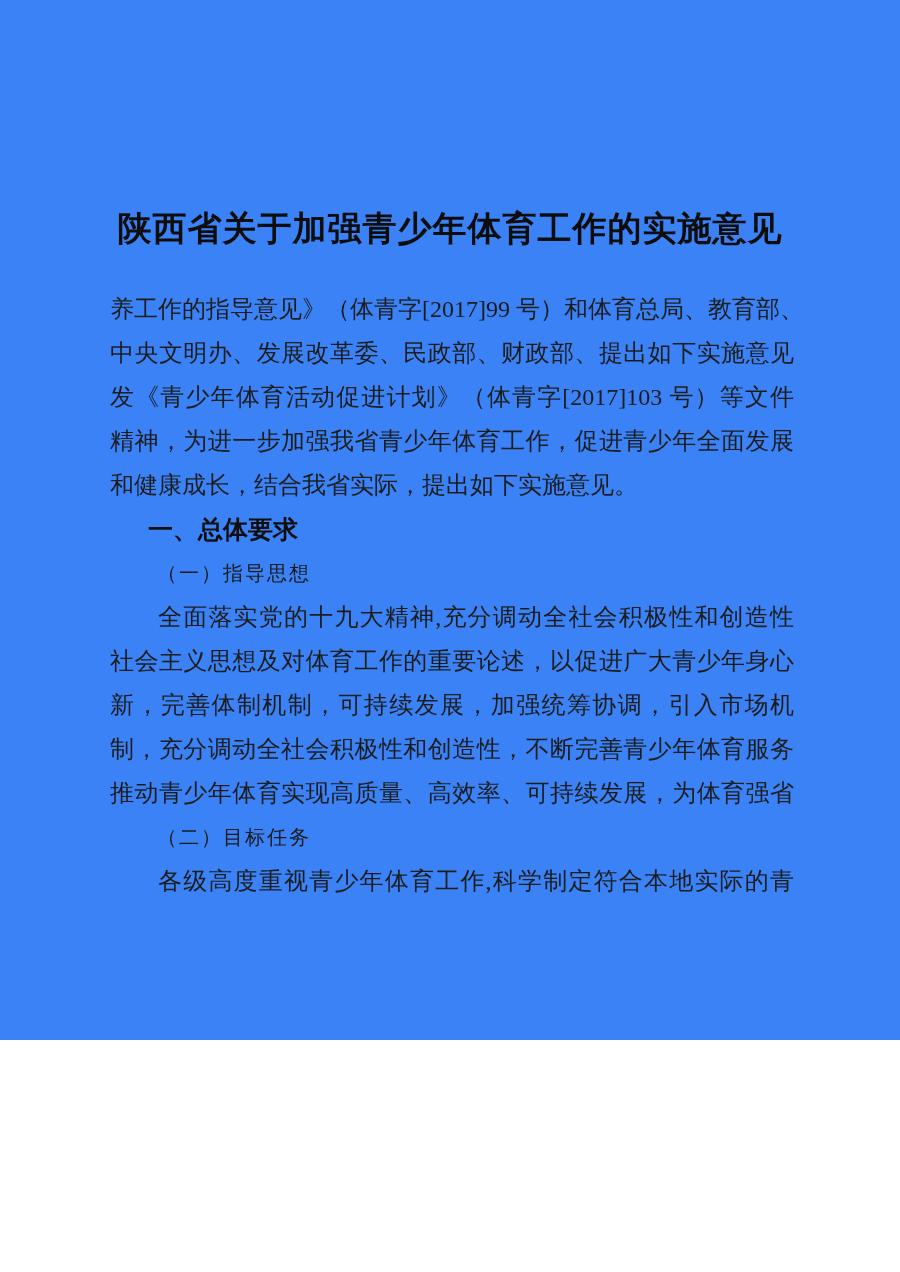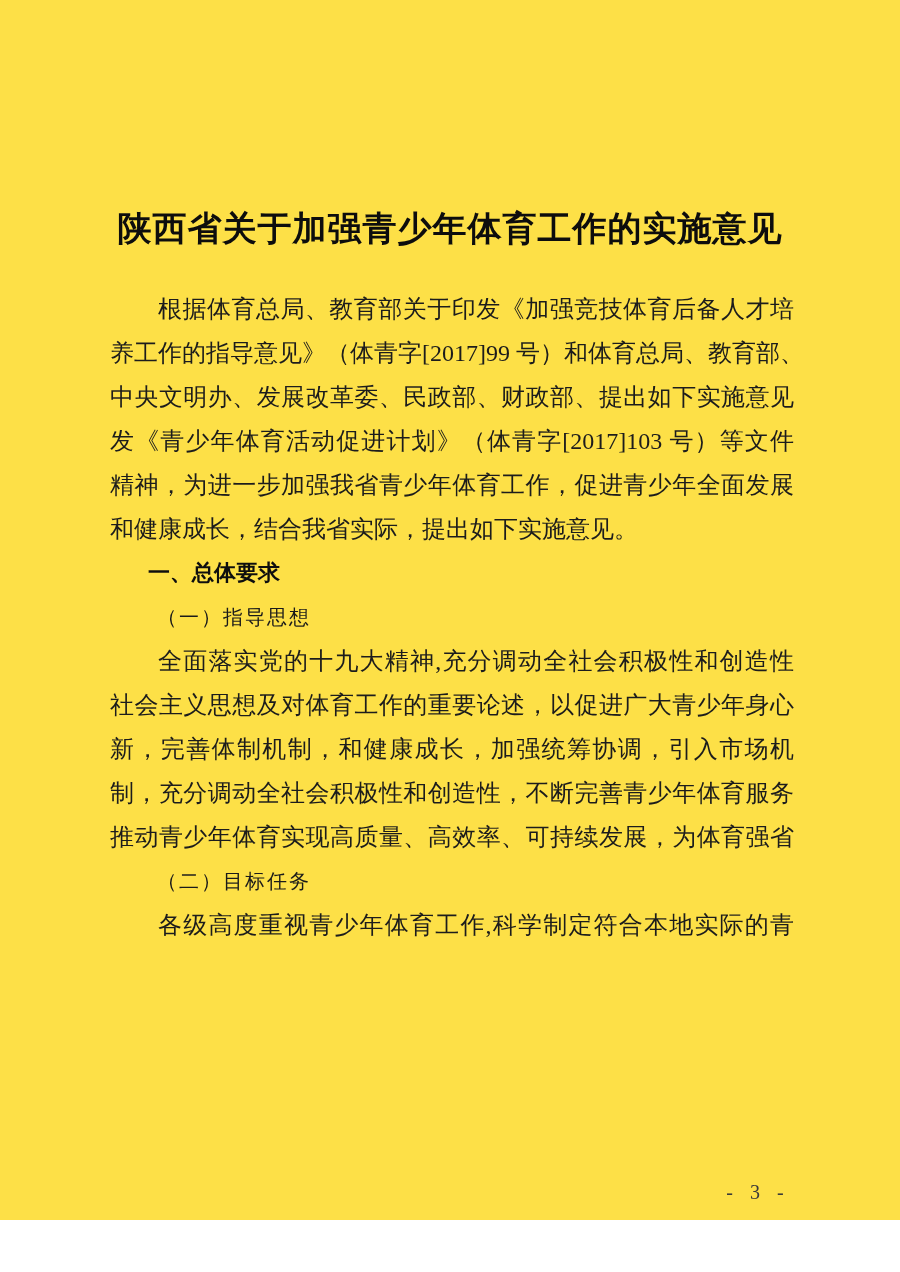--- a/index.html
+++ b/index.html
@@ -3,22 +3,22 @@
 <meta charset="utf-8">
 <style>
   html, body {
     margin: 0;
     padding: 0;
     background: #ffffff;
   }
   .page {
     position: relative;
     width: 900px;
-    height: 1220px;
-    background: #fde047;
+    height: 1040px;
+    background: #3b82f6;
     overflow: hidden;
     font-family: "Liberation Serif", "DejaVu Serif", serif;
     color: #141414;
   }
   .doc-title {
     position: absolute;
     top: 206px;
     left: 0;
     width: 900px;
     text-align: center;
@@ -50,21 +50,21 @@
     text-align-last: left;
   }
   .line.indent {
     text-indent: 2em;
   }
   .line.sec-heading {
     text-align-last: left;
     padding-left: 38px;
     font-family: "Liberation Sans", "DejaVu Sans", sans-serif;
     font-weight: 700;
-    font-size: 22px;
+    font-size: 25px;
     color: #0e0e0e;
   }
   .line.sub-heading {
     text-align-last: left;
     padding-left: 47px;
     font-size: 20px;
     letter-spacing: 2px;
     color: #1a1a1a;
   }
   .page-number {
@@ -82,34 +82,33 @@
 </style>
 </head>
 <body>
 
 <div class="page">
 
   <div class="doc-title">陕西省关于加强青少年体育工作的实施意见</div>
 
   <div class="content">
 
-    <div class="line indent">根据体育总局、教育部关于印发《加强竞技体育后备人才培</div>
     <div class="line">养工作的指导意见》（体青字[2017]99 号）和体育总局、教育部、</div>
     <div class="line">中央文明办、发展改革委、民政部、财政部、提出如下实施意见</div>
     <div class="line">发《青少年体育活动促进计划》（体青字[2017]103 号）等文件</div>
     <div class="line">精神，为进一步加强我省青少年体育工作，促进青少年全面发展</div>
     <div class="line no-just">和健康成长，结合我省实际，提出如下实施意见。</div>
 
     <div class="line sec-heading">一、总体要求</div>
 
     <div class="line sub-heading">（一）指导思想</div>
 
     <div class="line indent">全面落实党的十九大精神,充分调动全社会积极性和创造性</div>
     <div class="line">社会主义思想及对体育工作的重要论述，以促进广大青少年身心</div>
-    <div class="line">新，完善体制机制，和健康成长，加强统筹协调，引入市场机</div>
+    <div class="line">新，完善体制机制，可持续发展，加强统筹协调，引入市场机</div>
     <div class="line">制，充分调动全社会积极性和创造性，不断完善青少年体育服务</div>
     <div class="line">推动青少年体育实现高质量、高效率、可持续发展，为体育强省</div>
 
     <div class="line sub-heading">（二）目标任务</div>
 
     <div class="line indent">各级高度重视青少年体育工作,科学制定符合本地实际的青</div>
 
   </div>
 
   <div class="page-number">- 3 -</div>

